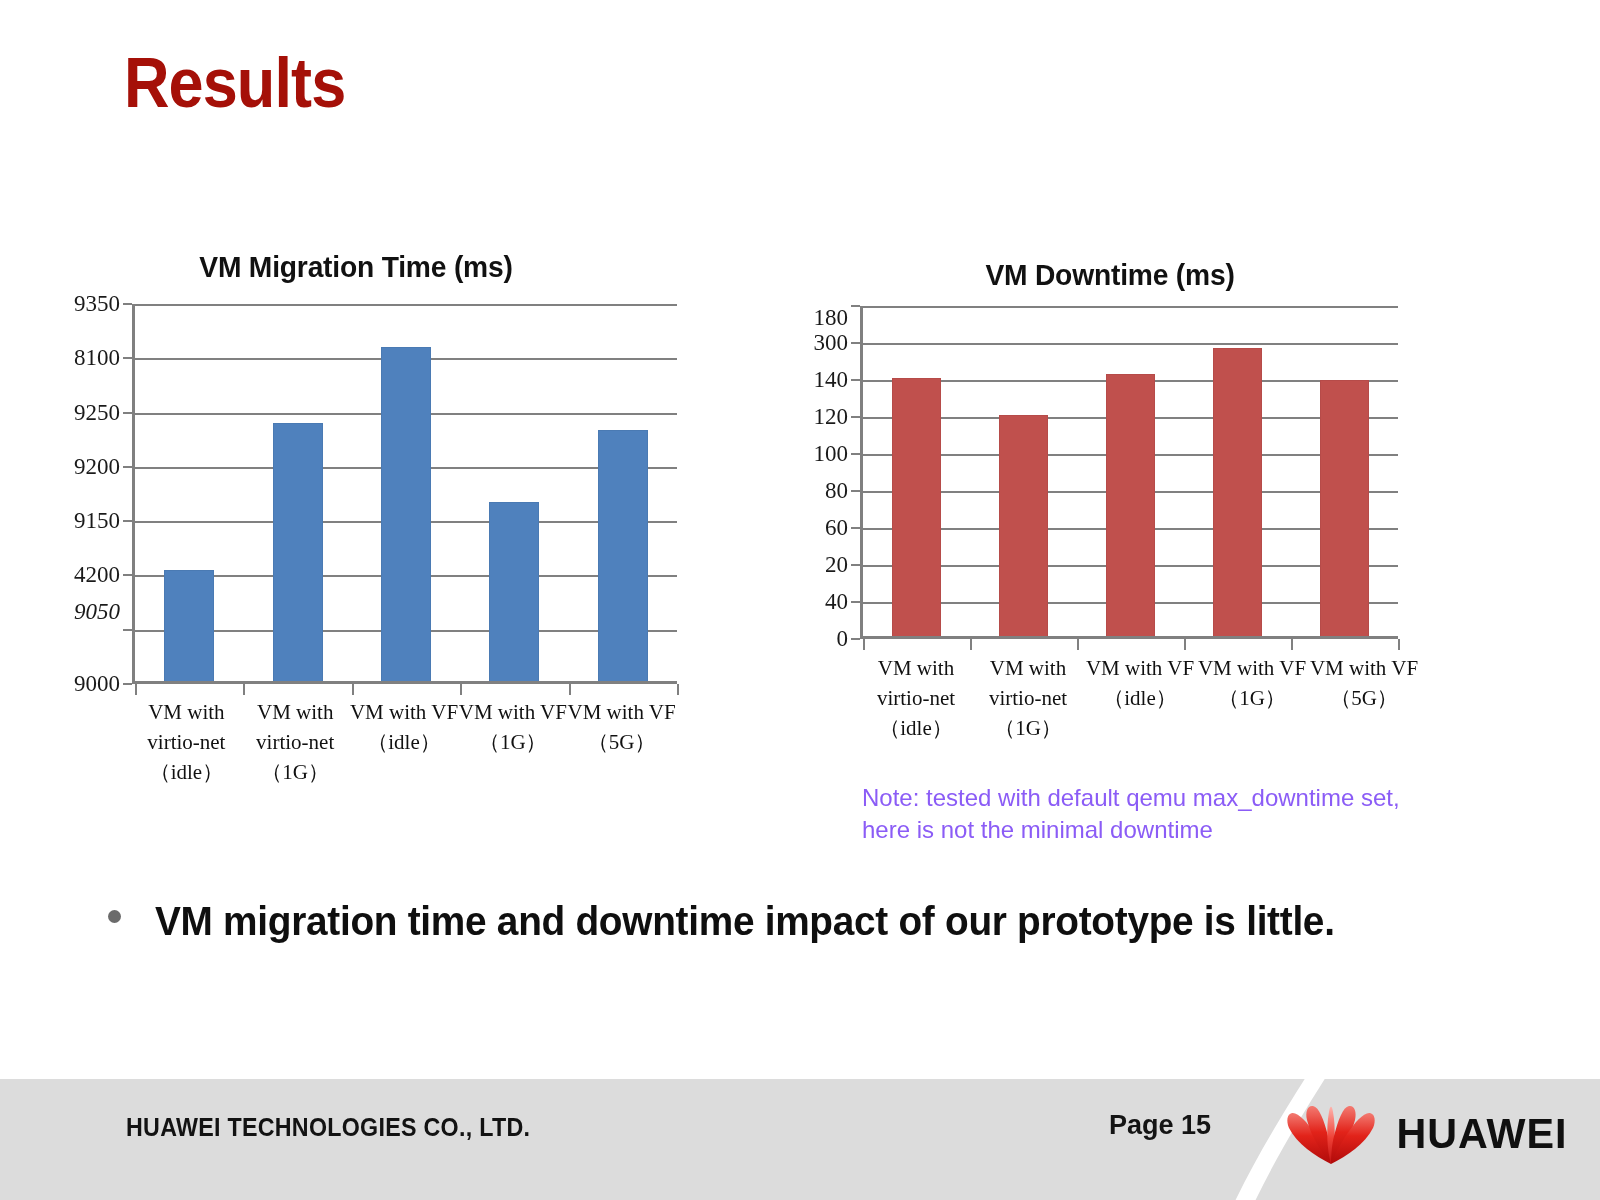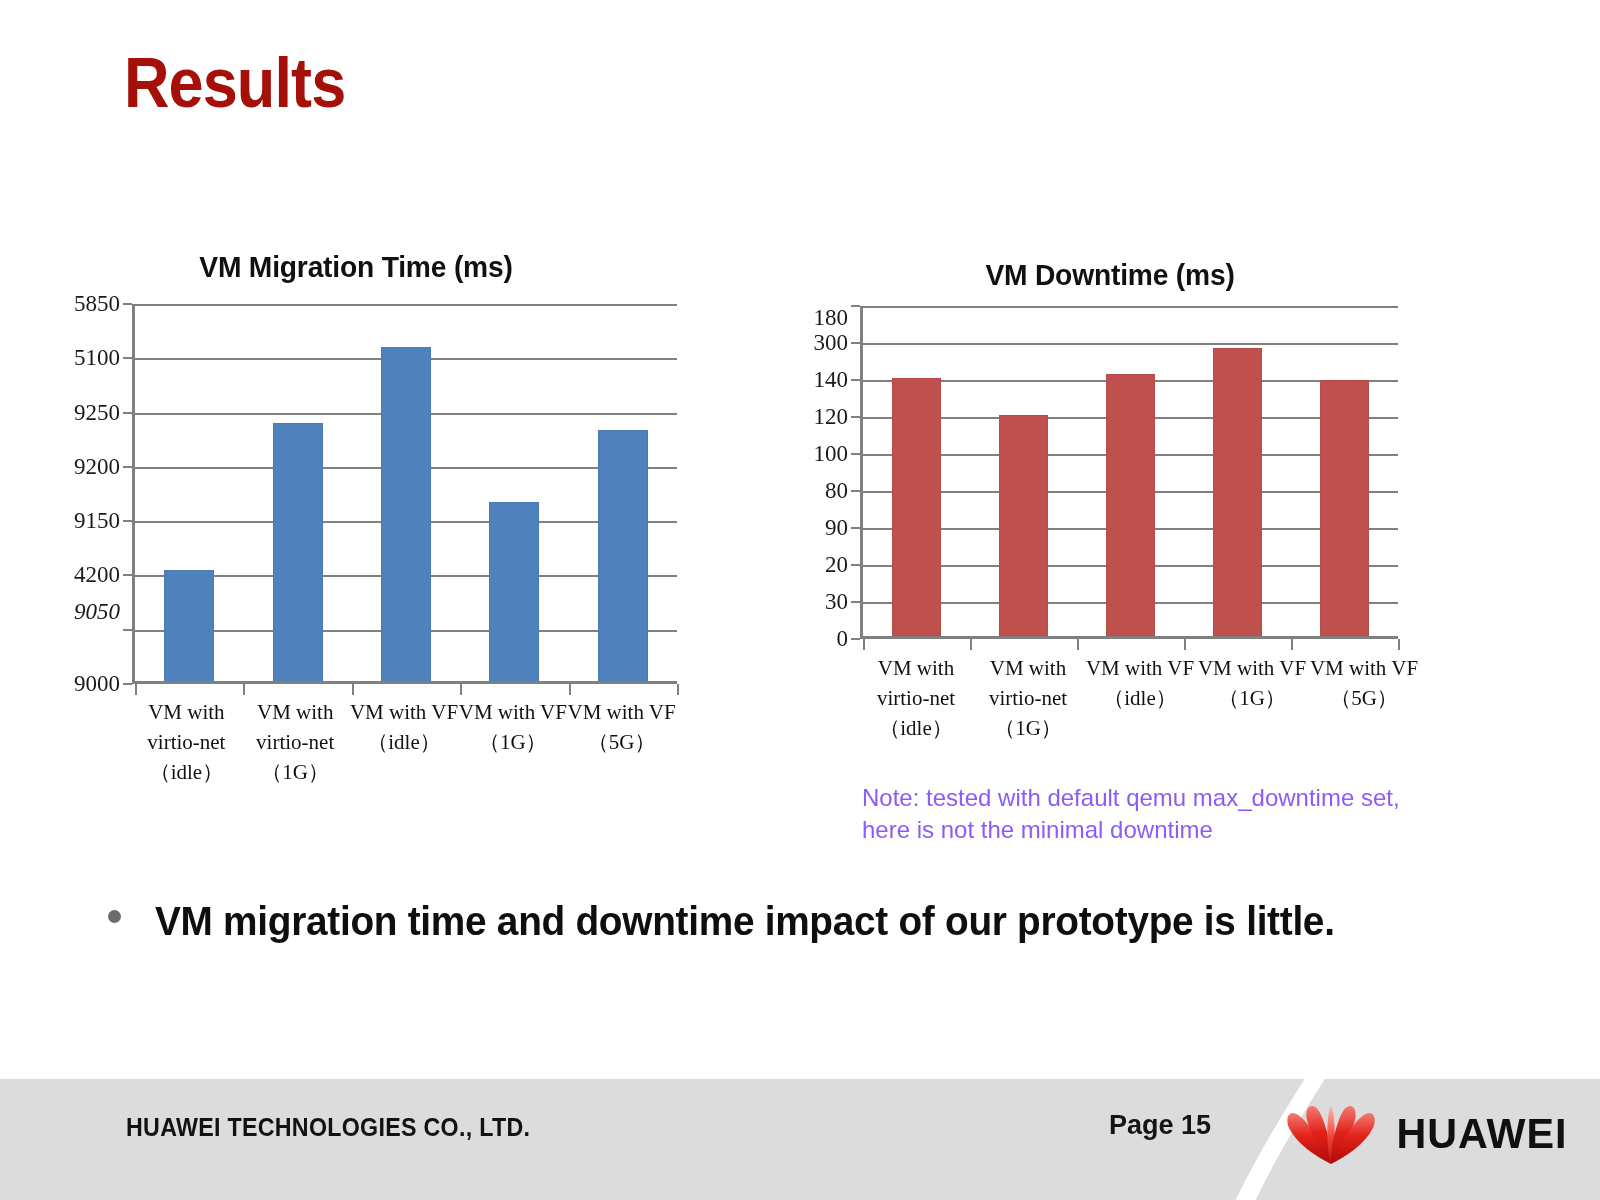--- a/index.html
+++ b/index.html
@@ -293,23 +293,23 @@
         <div class="ylabel" style="top: 308px; font-style: italic;">9050</div>
         <div class="tickmark" style="top: 325.714px;"></div>
         <div class="ylabel" style="top: 271.429px;">4200</div>
         <div class="tickmark" style="top: 271.429px;"></div>
         <div class="ylabel" style="top: 217.143px;">9150</div>
         <div class="tickmark" style="top: 217.143px;"></div>
         <div class="ylabel" style="top: 162.857px;">9200</div>
         <div class="tickmark" style="top: 162.857px;"></div>
         <div class="ylabel" style="top: 108.571px;">9250</div>
         <div class="tickmark" style="top: 108.571px;"></div>
-        <div class="ylabel" style="top: 54.2857px;">5100</div>
+        <div class="ylabel" style="top: 54.2857px;">8100</div>
         <div class="tickmark" style="top: 54.2857px;"></div>
-        <div class="ylabel" style="top: 0px;">5850</div>
+        <div class="ylabel" style="top: 0px;">9350</div>
         <div class="tickmark" style="top: 0px;"></div>
       </div>
     <div class="xlabels" id="xlabels-migration" style="top:394px;">
         <div class="xlabel">VM with
 virtio-net
 （idle）</div>
         <div class="xlabel">VM with
 virtio-net
 （1G）</div>
         <div class="xlabel">VM with VF
@@ -360,25 +360,25 @@
           <div class="xtick" style="left: 20%;"></div>
           <div class="xtick" style="left: 40%;"></div>
           <div class="xtick" style="left: 60%;"></div>
           <div class="xtick" style="left: 80%;"></div>
           <div class="xtick" style="left: 100%;"></div>
         </div>
     </div>
     <div class="ylabels" id="ylabels-downtime">
         <div class="ylabel" style="top: 333px;">0</div>
         <div class="tickmark" style="top: 333px;"></div>
-        <div class="ylabel" style="top: 296px;">30</div>
+        <div class="ylabel" style="top: 296px;">40</div>
         <div class="tickmark" style="top: 296px;"></div>
         <div class="ylabel" style="top: 259px;">20</div>
         <div class="tickmark" style="top: 259px;"></div>
-        <div class="ylabel" style="top: 222px;">90</div>
+        <div class="ylabel" style="top: 222px;">60</div>
         <div class="tickmark" style="top: 222px;"></div>
         <div class="ylabel" style="top: 185px;">80</div>
         <div class="tickmark" style="top: 185px;"></div>
         <div class="ylabel" style="top: 148px;">100</div>
         <div class="tickmark" style="top: 148px;"></div>
         <div class="ylabel" style="top: 111px;">120</div>
         <div class="tickmark" style="top: 111px;"></div>
         <div class="ylabel" style="top: 74px;">140</div>
         <div class="tickmark" style="top: 74px;"></div>
         <div class="ylabel" style="top: 37px;">300</div>

